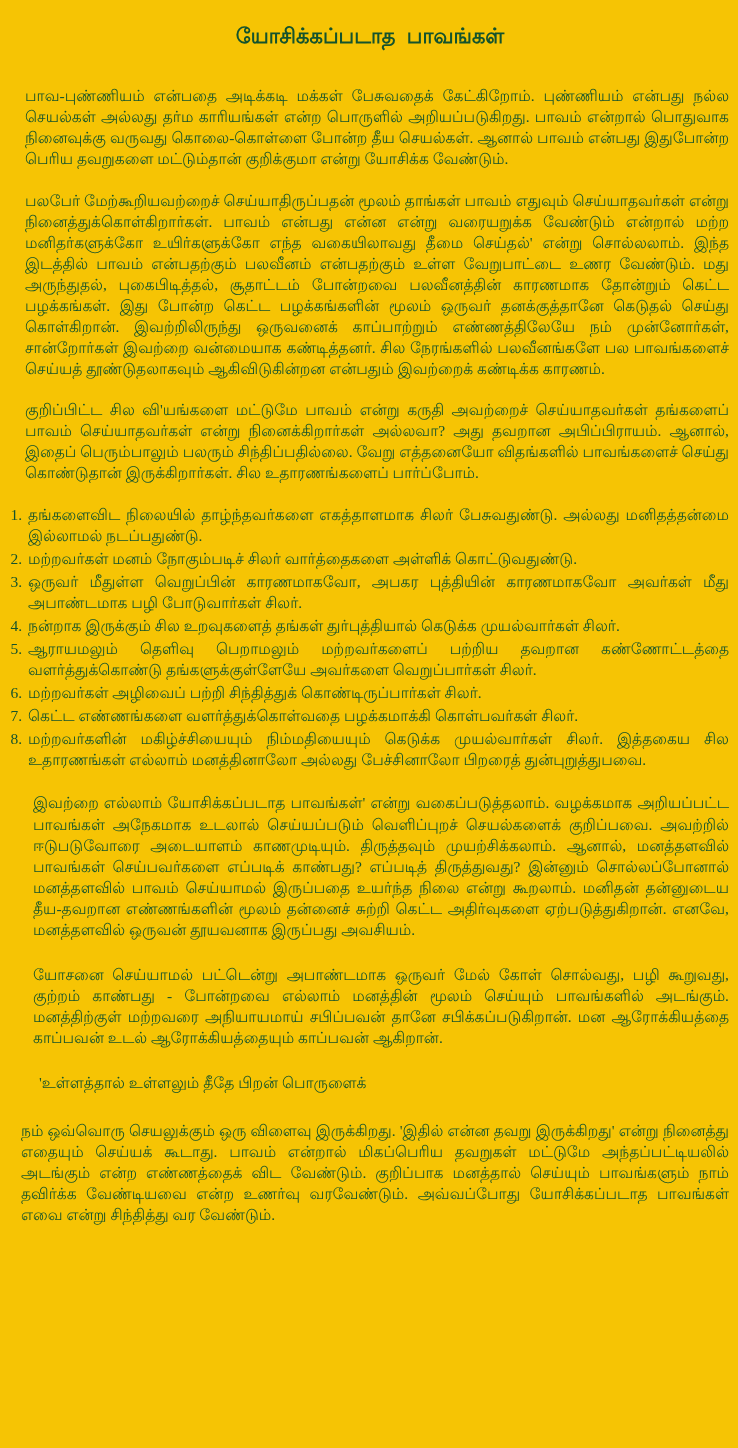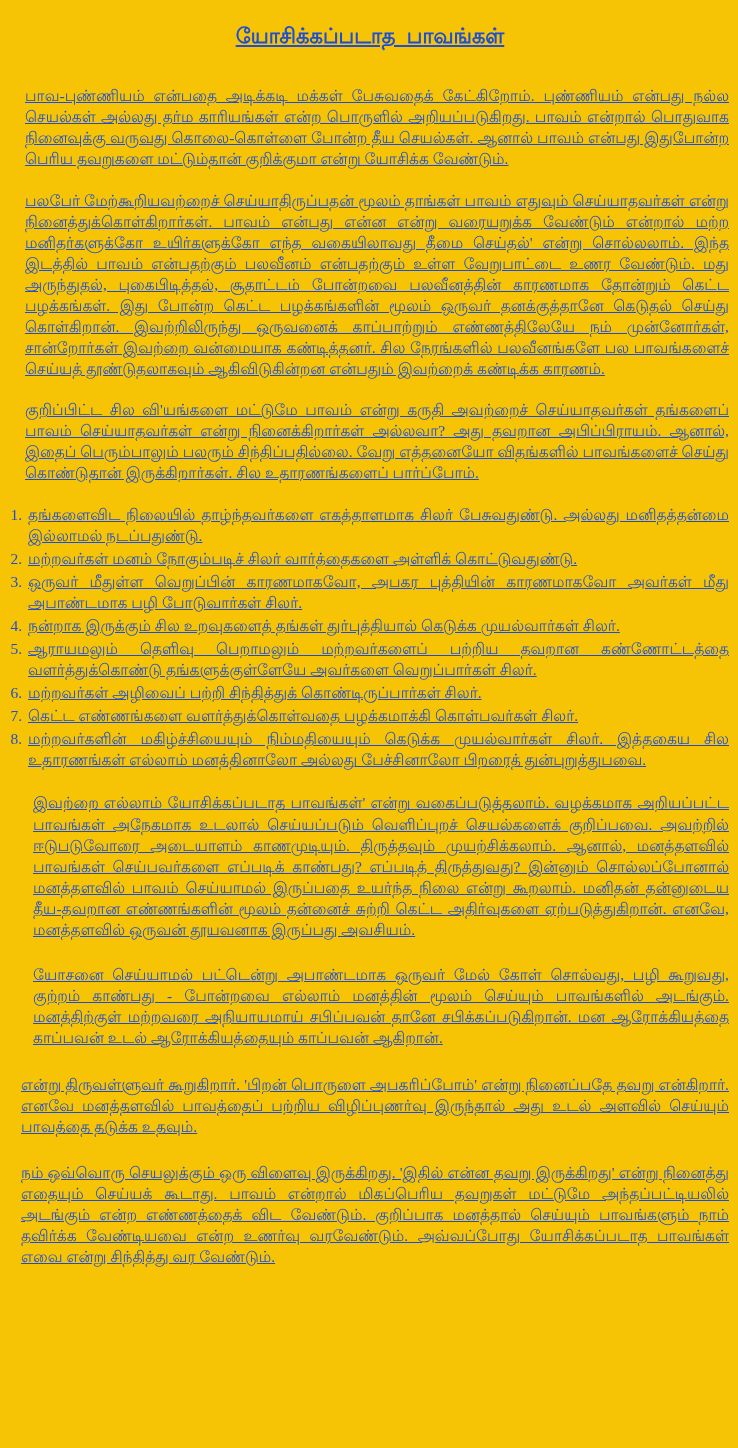--- a/index.html
+++ b/index.html
@@ -59,21 +59,21 @@
     margin: 0 0 24px 0;
     margin-left: 10px;
   }
   p:last-child {
     margin-bottom: 16px;
   }
 </style>
 </head>
 <body style="background: rgb(246, 196, 4);">
 
-<div class="page" style="color: #1d4ed8; text-decoration: underline;">
+<div class="page" style="color: #14532d;">
 
   <h1 class="title">யோசிக்கப்படாத  பாவங்கள்</h1>
 
   <p class="body-para">பாவ-புண்ணியம் என்பதை அடிக்கடி மக்கள் பேசுவதைக் கேட்கிறோம். புண்ணியம் என்பது நல்ல செயல்கள் அல்லது தர்ம காரியங்கள் என்ற பொருளில் அறியப்படுகிறது. பாவம் என்றால் பொதுவாக நினைவுக்கு வருவது கொலை-கொள்ளை போன்ற தீய செயல்கள். ஆனால் பாவம் என்பது இதுபோன்ற பெரிய தவறுகளை மட்டும்தான் குறிக்குமா என்று யோசிக்க வேண்டும்.</p>
 
   <p class="body-para">பலபேர் மேற்கூறியவற்றைச் செய்யாதிருப்பதன் மூலம் தாங்கள் பாவம் எதுவும் செய்யாதவர்கள் என்று நினைத்துக்கொள்கிறார்கள். பாவம் என்பது என்ன என்று வரையறுக்க வேண்டும் என்றால் மற்ற மனிதர்களுக்கோ உயிர்களுக்கோ எந்த வகையிலாவது தீமை செய்தல்' என்று சொல்லலாம். இந்த இடத்தில் பாவம் என்பதற்கும் பலவீனம் என்பதற்கும் உள்ள வேறுபாட்டை உணர வேண்டும். மது அருந்துதல், புகைபிடித்தல், சூதாட்டம் போன்றவை பலவீனத்தின் காரணமாக தோன்றும் கெட்ட பழக்கங்கள். இது போன்ற கெட்ட பழக்கங்களின் மூலம் ஒருவர் தனக்குத்தானே கெடுதல் செய்து கொள்கிறான். இவற்றிலிருந்து ஒருவனைக் காப்பாற்றும் எண்ணத்திலேயே நம் முன்னோர்கள், சான்றோர்கள் இவற்றை வன்மையாக கண்டித்தனர். சில நேரங்களில் பலவீனங்களே பல பாவங்களைச் செய்யத் தூண்டுதலாகவும் ஆகிவிடுகின்றன என்பதும் இவற்றைக் கண்டிக்க காரணம்.</p>
 
   <p class="body-para">குறிப்பிட்ட சில வி'யங்களை மட்டுமே பாவம் என்று கருதி அவற்றைச் செய்யாதவர்கள் தங்களைப் பாவம் செய்யாதவர்கள் என்று நினைக்கிறார்கள் அல்லவா? அது தவறான அபிப்பிராயம். ஆனால், இதைப் பெரும்பாலும் பலரும் சிந்திப்பதில்லை. வேறு எத்தனையோ விதங்களில் பாவங்களைச் செய்து கொண்டுதான் இருக்கிறார்கள். சில உதாரணங்களைப் பார்ப்போம்.</p>
 
   <ol class="sins">
@@ -85,19 +85,19 @@
     <li>மற்றவர்கள் அழிவைப் பற்றி சிந்தித்துக் கொண்டிருப்பார்கள் சிலர்.</li>
     <li>கெட்ட எண்ணங்களை வளர்த்துக்கொள்வதை  பழக்கமாக்கி கொள்பவர்கள் சிலர்.</li>
     <li>மற்றவர்களின் மகிழ்ச்சியையும் நிம்மதியையும் கெடுக்க முயல்வார்கள் சிலர். இத்தகைய சில உதாரணங்கள் எல்லாம் மனத்தினாலோ அல்லது பேச்சினாலோ பிறரைத் துன்புறுத்துபவை.</li>
   </ol>
 
   <p class="discussion-para">இவற்றை எல்லாம் யோசிக்கப்படாத பாவங்கள்' என்று வகைப்படுத்தலாம். வழக்கமாக அறியப்பட்ட பாவங்கள் அநேகமாக உடலால் செய்யப்படும் வெளிப்புறச் செயல்களைக் குறிப்பவை. அவற்றில் ஈடுபடுவோரை அடையாளம் காணமுடியும். திருத்தவும் முயற்சிக்கலாம். ஆனால், மனத்தளவில் பாவங்கள் செய்பவர்களை எப்படிக் காண்பது? எப்படித் திருத்துவது? இன்னும் சொல்லப்போனால் மனத்தளவில் பாவம் செய்யாமல் இருப்பதை உயர்ந்த நிலை என்று கூறலாம். மனிதன் தன்னுடைய தீய-தவறான எண்ணங்களின் மூலம் தன்னைச் சுற்றி கெட்ட அதிர்வுகளை  ஏற்படுத்துகிறான். எனவே, மனத்தளவில் ஒருவன் தூயவனாக இருப்பது அவசியம்.</p>
 
   <p class="discussion-para">யோசனை செய்யாமல் பட்டென்று அபாண்டமாக ஒருவர் மேல் கோள் சொல்வது, பழி கூறுவது, குற்றம் காண்பது - போன்றவை எல்லாம் மனத்தின் மூலம் செய்யும் பாவங்களில் அடங்கும். மனத்திற்குள் மற்றவரை அநியாயமாய் சபிப்பவன் தானே சபிக்கப்படுகிறான். மன ஆரோக்கியத்தை காப்பவன் உடல் ஆரோக்கியத்தையும் காப்பவன் ஆகிறான்.</p>
 
   <div class="quote">
+    <div>'உள்ளத்தால் உள்ளலும் தீதே பிறன் பொருளைக்</div>
   </div>
 
-  <p class="closing-para">என்று திருவள்ளுவர் கூறுகிறார். 'பிறன் பொருளை அபகரிப்போம்' என்று நினைப்பதே தவறு என்கிறார். எனவே மனத்தளவில் பாவத்தைப் பற்றிய விழிப்புணர்வு இருந்தால் அது உடல் அளவில் செய்யும் பாவத்தை தடுக்க உதவும்.</p>
 
   <p class="closing-para">நம் ஒவ்வொரு செயலுக்கும் ஒரு விளைவு இருக்கிறது. 'இதில் என்ன தவறு இருக்கிறது' என்று நினைத்து எதையும் செய்யக் கூடாது. பாவம் என்றால் மிகப்பெரிய தவறுகள் மட்டுமே அந்தப்பட்டியலில் அடங்கும் என்ற எண்ணத்தைக் விட வேண்டும். குறிப்பாக மனத்தால் செய்யும் பாவங்களும் நாம் தவிர்க்க வேண்டியவை என்ற உணர்வு வரவேண்டும். அவ்வப்போது யோசிக்கப்படாத பாவங்கள் எவை என்று சிந்தித்து வர வேண்டும்.</p>
 
 </div>
 
 </body></html>

